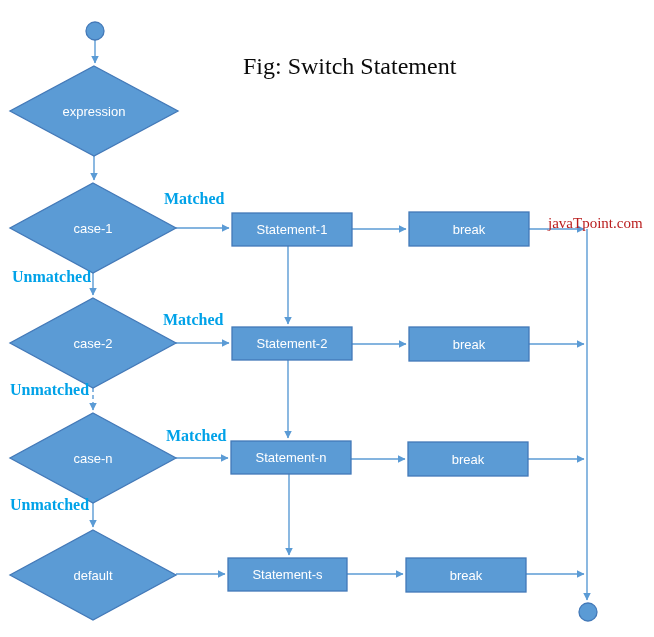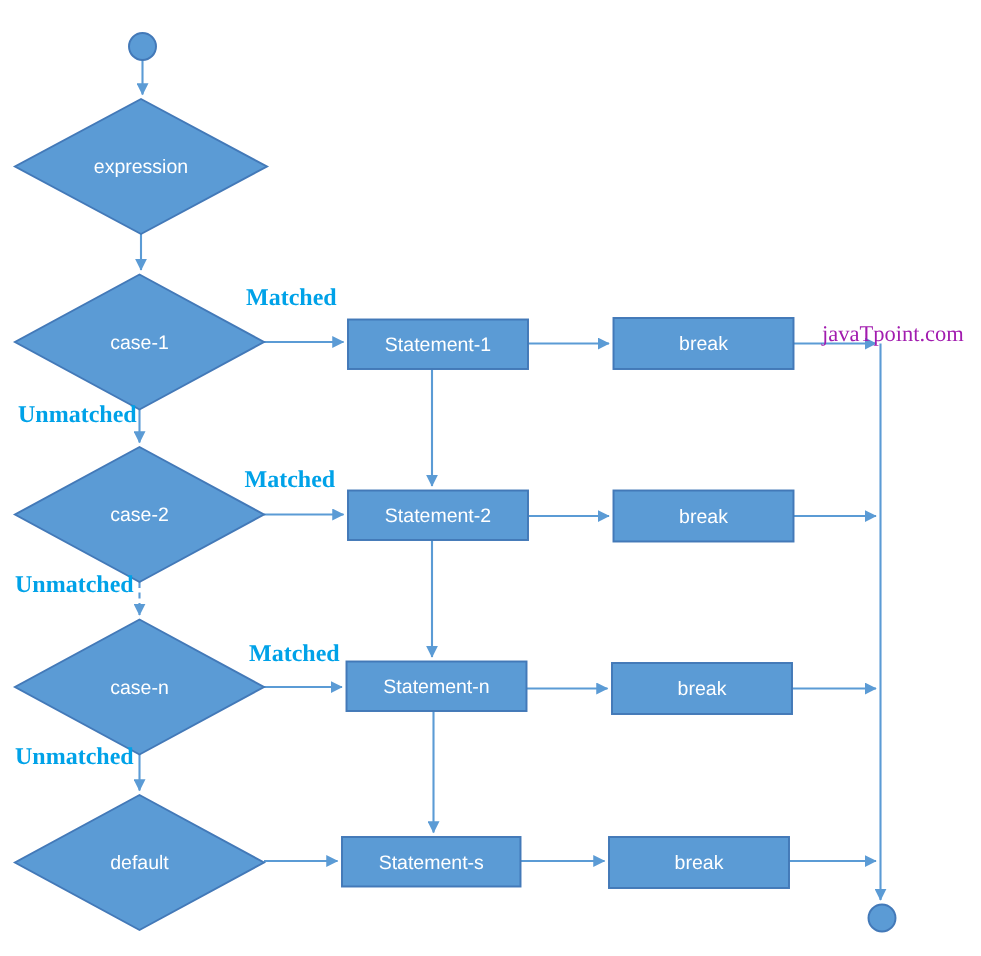--- a/index.html
+++ b/index.html
@@ -12,21 +12,21 @@
   }
   .canvas svg{position:absolute;left:0;top:0;}
   .fig-title{
     position:absolute;left:243px;top:53px;
     font-family:"Liberation Serif",serif;
     font-size:24px;color:#0a0a0a;white-space:nowrap;
   }
   .watermark{
     position:absolute;left:548px;top:215px;
     font-family:"Liberation Serif",serif;
-    font-size:15px;color:#a21caf;white-space:nowrap;
+    font-size:15px;color:#b91c1c;white-space:nowrap;
     pointer-events:none;
   }
   .node-label{
     font-family:"Liberation Sans",sans-serif;
     font-size:13px;fill:#ffffff;
   }
   .edge-label{
     font-family:"Liberation Serif",serif;
     font-size:16px;font-weight:bold;
   }
@@ -90,14 +90,15 @@
       <rect x="406" y="558" width="120" height="34" fill="#5b9bd5" stroke="#4379b8" stroke-width="1.3"></rect>
       <text x="466" y="575" text-anchor="middle" dominant-baseline="central" class="node-label">break</text>
       <circle cx="588" cy="612" r="9" fill="#5b9bd5" stroke="#4379b8" stroke-width="1.3"></circle>
       <text x="164" y="193" dominant-baseline="hanging" class="edge-label" fill="#00a2e8">Matched</text>
       <text x="163" y="314" dominant-baseline="hanging" class="edge-label" fill="#00a2e8">Matched</text>
       <text x="166" y="430" dominant-baseline="hanging" class="edge-label" fill="#00a2e8">Matched</text>
       <text x="12" y="271" dominant-baseline="hanging" class="edge-label" fill="#00a2e8">Unmatched</text>
       <text x="10" y="384" dominant-baseline="hanging" class="edge-label" fill="#00a2e8">Unmatched</text>
       <text x="10" y="499" dominant-baseline="hanging" class="edge-label" fill="#00a2e8">Unmatched</text>
     </svg>
+  <div class="fig-title">Fig: Switch Statement</div>
   <div class="watermark">javaTpoint.com</div>
 </div>
 
 </body></html>

